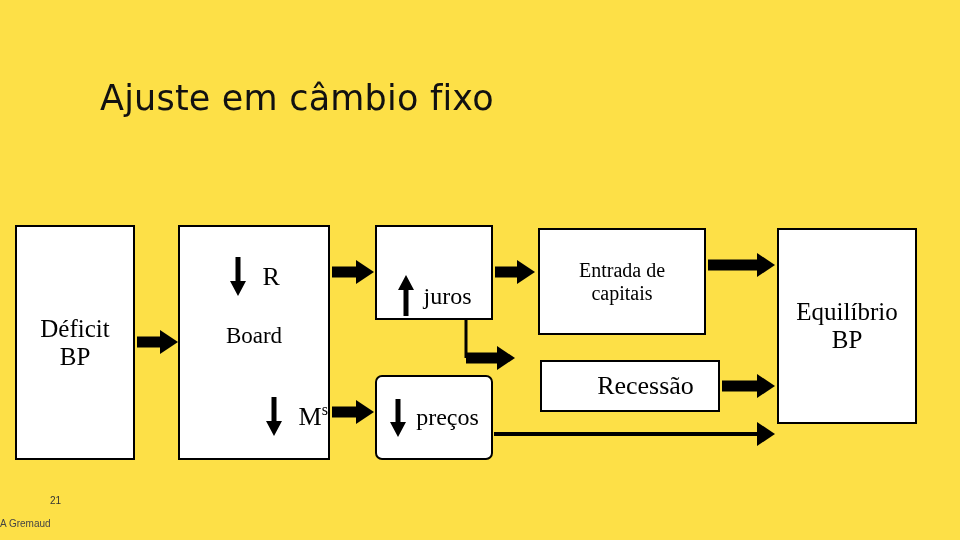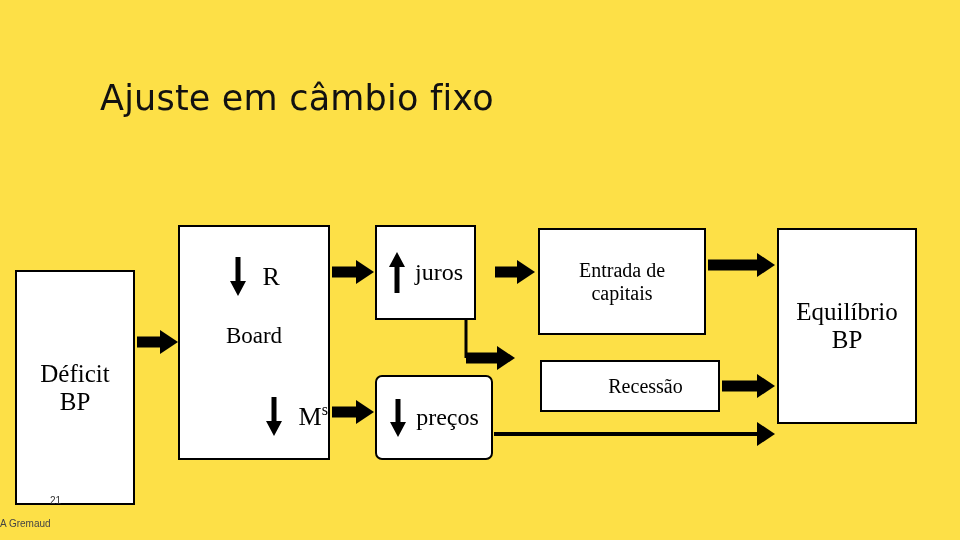--- a/index.html
+++ b/index.html
@@ -51,42 +51,42 @@
 
   .box .lines {
     display: block;
     width: 100%;
   }
 
   
   #box-deficit {
     left: 15px; top: 225px; width: 120px; height: 235px;
     font-size: 25px;
-    margin-top: 45px;
   }
   #box-currency {
     left: 178px; top: 225px; width: 152px; height: 235px;
     font-size: 24px;
   }
   #box-juros {
-    left: 375px; top: 225px; width: 101px; height: 95px;
+    left: 375px; top: 225px; width: 118px; height: 95px;
     font-size: 24px;
+    align-items: flex-end;
   }
   #box-precos {
     left: 375px; top: 375px; width: 118px; height: 85px;
     font-size: 24px;
     border-radius: 7px;
   }
   #box-entrada {
     left: 538px; top: 228px; width: 168px; height: 107px;
     font-size: 20px;
   }
   #box-recessao {
     left: 540px; top: 360px; width: 180px; height: 52px;
-    font-size: 20px;
+    font-size: 26px;
     padding-left: 31px;
   }
   #box-equilibrio {
     left: 777px; top: 228px; width: 140px; height: 196px;
     font-size: 25px;
   }
 
   
   #box-currency .cb-inner {
     position: relative;

